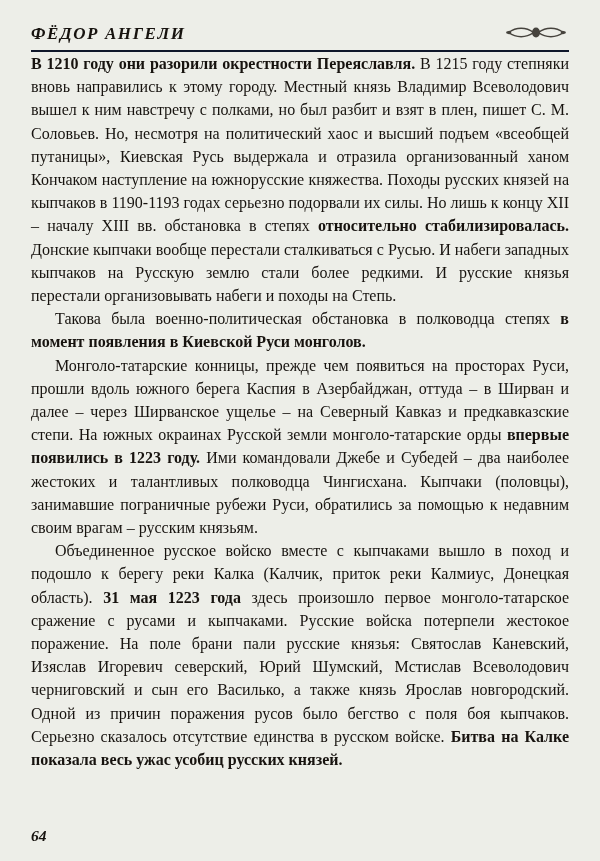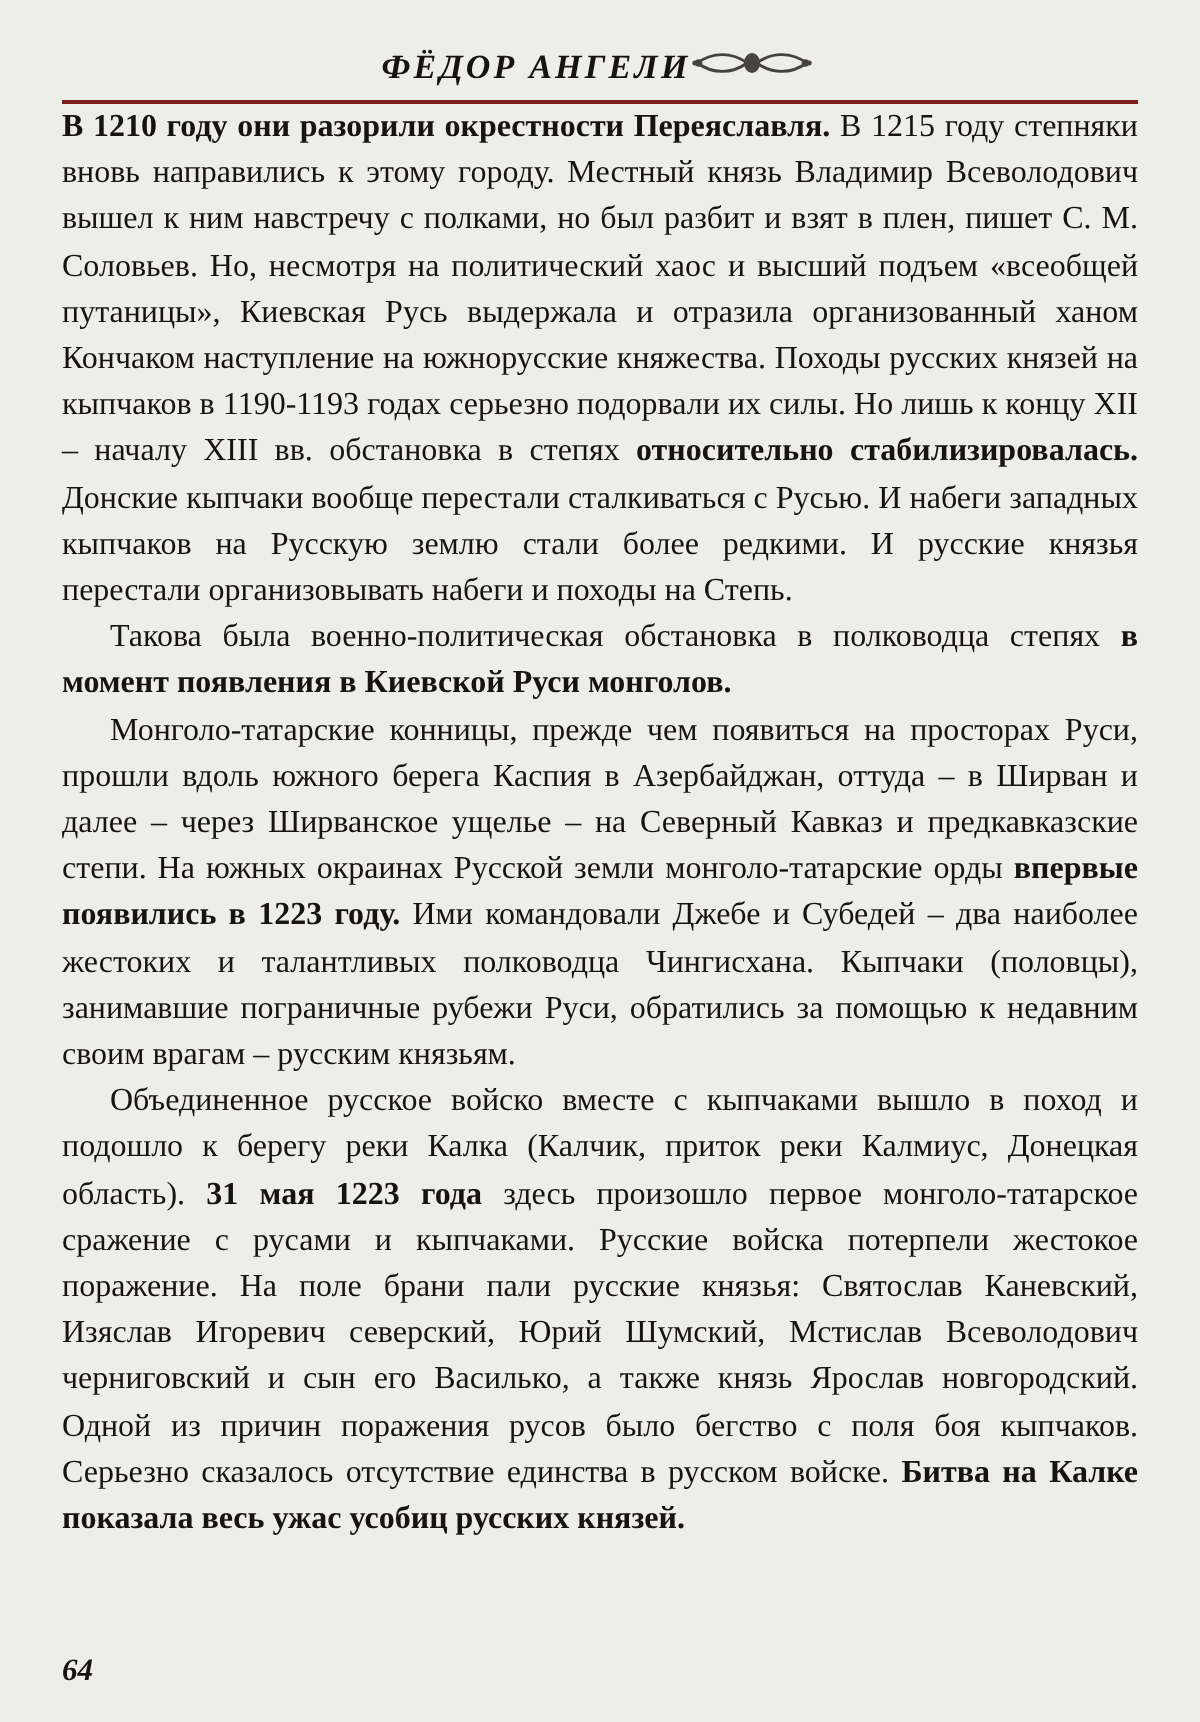--- a/index.html
+++ b/index.html
@@ -17,24 +17,24 @@
     padding: 24px 31px 16px 31px;
     background: #edeee8;
     color: #17130f;
     font-family: "Liberation Serif", "DejaVu Serif", serif;
     display: flex;
     flex-direction: column;
     overflow: hidden;
   }
   .page-header {
     display: flex;
-    justify-content: center;
+    justify-content: space-between;
     align-items: center;
     padding-bottom: 6px;
-    border-bottom: 2px solid #7f1d1d;
+    border-bottom: 2px solid #0f172a;
   }
   .header-title {
     margin: 0;
     font-size: 17px;
     font-weight: bold;
     font-style: italic;
     letter-spacing: 1.6px;
   }
   .ornament {
     flex: 0 0 auto;

